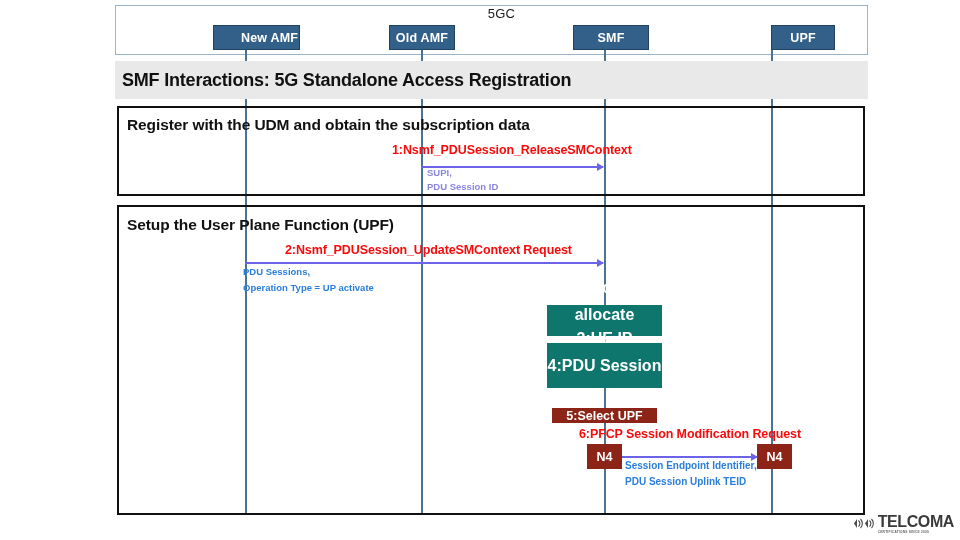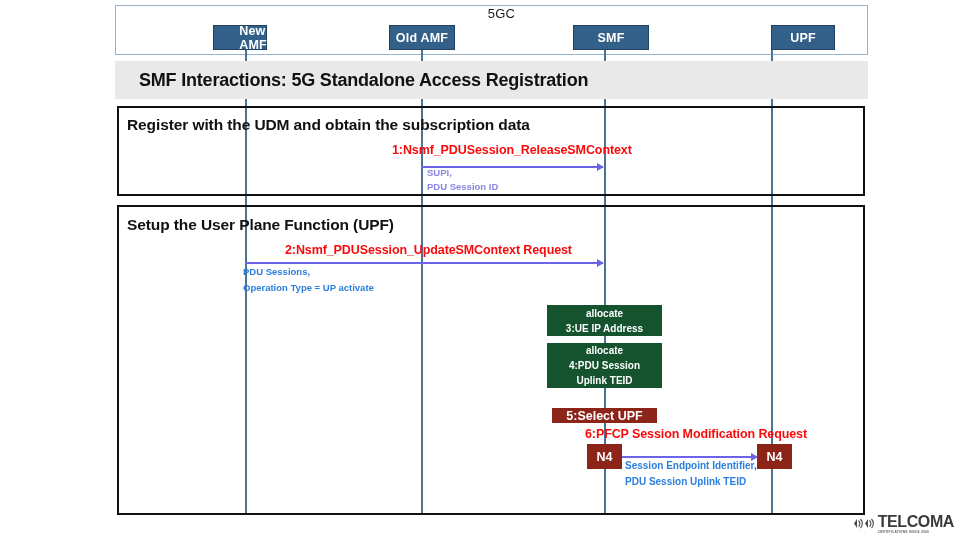--- a/index.html
+++ b/index.html
@@ -34,21 +34,21 @@
     position:absolute;width:2px;background:#4a7394;top:50px;height:465px;
   }
 
   
   .banner{
     position:absolute;left:115px;top:61px;width:753px;height:38px;
     background:#e9e9e9;box-sizing:border-box;
     display:flex;align-items:center;
   }
   .banner-text{
-    padding-left:24px;font-size:18px;font-weight:700;color:#111111;
+    padding-left:7px;font-size:18px;font-weight:700;color:#111111;
     letter-spacing:-0.2px;
   }
 
   
   .section{
     position:absolute;left:117px;border:2px solid #111111;
     background:transparent;box-sizing:border-box;
   }
   #section1{top:106px;width:748px;height:90px;}
   #section2{top:205px;width:748px;height:310px;}
@@ -78,21 +78,21 @@
   .note-purple{color:#8a86e0;}
   .note-blue{color:#2a7fdd;}
   .note-blue2{color:#2a7fdd;font-size:10px;line-height:15px;}
 
   
   .act{
     position:absolute;box-sizing:border-box;
     display:flex;flex-direction:column;align-items:center;justify-content:center;
     color:#ffffff;font-weight:700;text-align:center;
   }
-  .act-red{background:#14532d;font-size:10px;line-height:15px;}
+  .act-red{background:#0f766e;font-size:16px;line-height:15px;gap:36px;}
   .act-darkred{background:#8c2418;font-size:12.5px;}
   .n4{
     position:absolute;background:#8c2418;color:#ffffff;
     font-size:12.5px;font-weight:700;
     display:flex;align-items:center;justify-content:center;
     box-sizing:border-box;
   }
 
   
   .logo{
@@ -105,21 +105,21 @@
   .logo-tag{font-size:3.2px;font-weight:700;color:#555;letter-spacing:0.25px;margin-top:1px;}
 </style>
 </head>
 <body>
 
 <div id="stage">
 
   <div class="gc-box"></div>
   <div class="gc-label">5GC</div>
 
-  <div class="node" style="left:213px;width:54px;padding-left:26px;">New AMF</div>
+  <div class="node" style="left:213px;width:87px;padding-left:26px;">New AMF</div>
   <div class="node" style="left:389px;width:66px;">Old AMF</div>
   <div class="node" style="left:573px;width:76px;">SMF</div>
   <div class="node" style="left:771px;width:64px;text-align:center;">UPF</div>
 
   <div class="lifeline" style="left:245px;"></div>
   <div class="lifeline" style="left:421px;"></div>
   <div class="lifeline" style="left:604px;"></div>
   <div class="lifeline" style="left:771px;"></div>
 
   <div class="banner">
@@ -150,21 +150,21 @@
   <div class="act act-red" style="left:547px;top:343px;width:115px;height:45px;">
     <span>allocate</span>
     <span>4:PDU Session</span>
     <span>Uplink TEID</span>
   </div>
 
   <div class="act act-darkred" style="left:552px;top:408px;width:105px;height:15px;">
     <span>5:Select UPF</span>
   </div>
 
-  <div class="msg-label" style="left:579px;top:427px;margin-left:6px;">6:PFCP Session Modification Request</div>
+  <div class="msg-label" style="left:579px;top:427px;">6:PFCP Session Modification Request</div>
   <div class="n4" style="left:587px;top:444px;width:35px;height:25px;">N4</div>
   <div class="n4" style="left:757px;top:444px;width:35px;height:25px;">N4</div>
   <div class="msg-arrow" style="left:622px;top:456px;width:135px;"></div>
   <div class="msg-note note-blue2" style="left:625px;top:458px;">Session Endpoint Identifier,</div>
   <div class="msg-note note-blue2" style="left:625px;top:474px;">PDU Session Uplink TEID</div>
 
   <div class="logo">
     <span class="logo-wave">
       <svg width="22" height="13" viewBox="0 0 22 13" aria-hidden="true">
         <path d="M1 6.5 L4 2 L4 11 Z" fill="#3c3c3c"></path>

